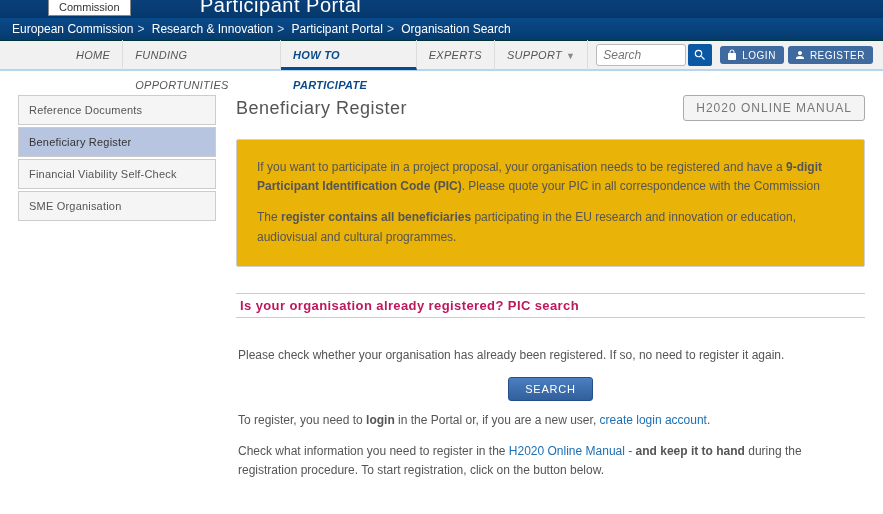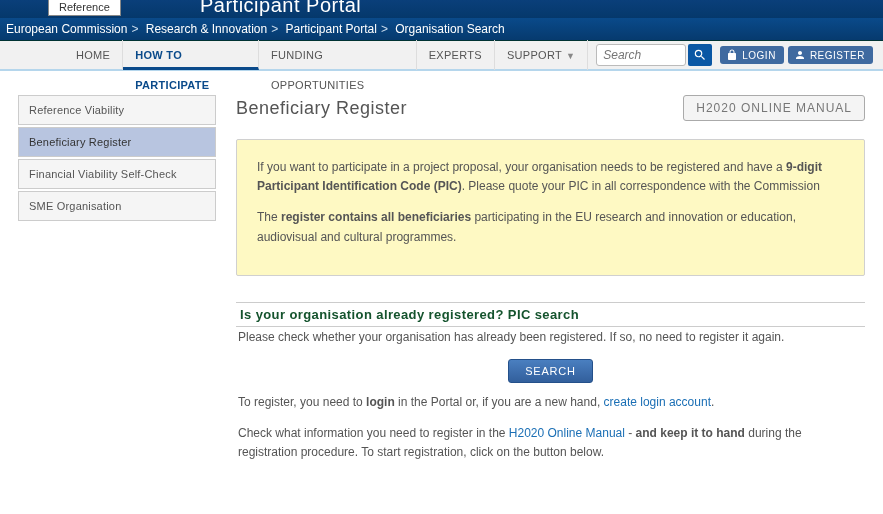--- a/index.html
+++ b/index.html
@@ -32,21 +32,21 @@
       top: -6px;
       color: #fff;
       font-size: 20px;
       font-family: Arial, sans-serif;
       letter-spacing: 0.5px;
     }
     .breadcrumb-bar {
       background: #05386b;
       background: linear-gradient(to bottom, #0a4a8a 0%, #063a6e 100%);
       color: #fff;
-      padding: 4px 6px;
+      padding: 4px 12px;
       font-size: 12px;
       border-bottom: 1px solid #033;
     }
     .breadcrumb-bar a { color: #fff; text-decoration: none; }
     .breadcrumb-bar .sep { padding: 0 4px; color: #cde; }
     .nav-row {
       display: flex;
       align-items: center;
       background: #f1f1f1;
       border-bottom: 2px solid #b5d6ec;
@@ -56,20 +56,21 @@
     .nav-row .tab {
       padding: 0 12px;
       height: 30px;
       line-height: 30px;
       font-size: 11px;
       color: #555;
       text-transform: uppercase;
       letter-spacing: 0.3px;
       border-right: 1px solid #ddd;
       cursor: pointer;
+      font-style: italic;
     }
     .nav-row .tab.active {
       color: #0a4a8a;
       border-bottom: 3px solid #0a4a8a;
       font-weight: bold;
     }
     .nav-row .tab .caret { font-size: 9px; padding-left: 4px; color: #888; }
     .nav-spacer { flex: 1; }
     .search-wrap { display: flex; align-items: center; margin: 0 8px; }
     .search-input {
@@ -146,38 +147,38 @@
       background: #f4f4f4;
       padding: 5px 12px;
       font-size: 12px;
       letter-spacing: 1px;
       color: #777;
       border-radius: 3px;
       cursor: pointer;
     }
     .info-box {
       border: 1px solid #d0d0d0;
-      background: #fef9c3;
+      background: #eab308;
       padding: 18px 20px;
       font-size: 12px;
       color: #555;
       line-height: 1.6;
       border-radius: 2px;
     }
     .info-box p { margin-bottom: 12px; }
     .section-hdr {
       font-weight: bold;
       font-size: 13px;
-      color: #14532d;
+      color: #be185d;
       letter-spacing: 0.4px;
       border-top: 1px solid #ccc;
       border-bottom: 1px solid #ccc;
       padding: 4px 4px;
       margin-top: 26px;
-      margin-bottom: 1px;
+      margin-bottom: 28px;
     }
     .body-text {
       font-size: 12px;
       color: #555;
       line-height: 1.6;
       padding: 0 2px;
     }
     .body-text p { margin-bottom: 12px; }
     .action-row { text-align: center; margin: 10px 0; }
     .primary-btn {
@@ -191,35 +192,35 @@
       letter-spacing: 0.8px;
       cursor: pointer;
     }
     .link { color: #1b6fb5; cursor: pointer; }
     b { font-weight: bold; }
   </style>
 </head>
 <body>
 
 <div class="top-banner">
-  <div class="commission-tab">Reference</div>
+  <div class="commission-tab">Commission</div>
   <div class="portal-title">Participant Portal</div>
 </div>
 
 <div class="breadcrumb-bar">
   <a>European Commission</a><span class="sep">&gt;</span>
   <a>Research &amp; Innovation</a><span class="sep">&gt;</span>
   <a>Participant Portal</a><span class="sep">&gt;</span>
   <a>Organisation Search</a>
 </div>
 
 <div class="nav-row">
   <div class="tab">HOME</div>
+  <div class="tab">FUNDING OPPORTUNITIES</div>
   <div class="tab active">HOW TO PARTICIPATE</div>
-  <div class="tab">FUNDING OPPORTUNITIES</div>
   <div class="tab">EXPERTS</div>
   <div class="tab">
     <span>SUPPORT</span><span class="caret">▼</span>
   </div>
   <div class="nav-spacer"></div>
   <div class="search-wrap">
     <input class="search-input" placeholder="Search" style="">
     <button class="search-btn">
       <svg viewBox="0 0 24 24">
           <path d="M15.5 14h-.79l-.28-.27A6.471 6.471 0 0016 9.5 6.5 6.5 0 109.5 16c1.61 0 3.09-.59 4.23-1.57l.27.28v.79l5 4.99L20.49 19l-4.99-5zm-6 0C7.01 14 5 11.99 5 9.5S7.01 5 9.5 5 14 7.01 14 9.5 11.99 14 9.5 14z"></path>
@@ -237,52 +238,52 @@
       <svg viewBox="0 0 24 24">
           <path d="M12 12c2.21 0 4-1.79 4-4s-1.79-4-4-4-4 1.79-4 4 1.79 4 4 4zm0 2c-2.67 0-8 1.34-8 4v2h16v-2c0-2.66-5.33-4-8-4z"></path>
         </svg>
       <span>REGISTER</span>
     </div>
   </div>
 </div>
 
 <div class="page-body">
   <div class="sidebar">
-    <div class="side-item">Reference Viability</div>
+    <div class="side-item">Reference Documents</div>
     <div class="side-item active">Beneficiary Register</div>
     <div class="side-item">Financial Viability Self-Check</div>
     <div class="side-item">SME Organisation</div>
   </div>
 
   <div class="main">
     <div class="page-head">
       <div class="page-title">Beneficiary Register</div>
       <div class="manual-btn">H2020 ONLINE MANUAL</div>
     </div>
 
     <div class="info-box">
       <p>
         <span>If you want to participate in a project proposal, your organisation needs to be registered and have a </span><b>9-digit Participant Identification Code (PIC)</b><span>. Please quote your PIC in all correspondence with the Commission</span>
       </p>
-      <p style="margin-bottom:10px">
+      <p style="margin-bottom:1px">
         <span>The </span><b>register contains all beneficiaries</b><span> participating in the EU research and innovation or education, audiovisual and cultural programmes.</span>
       </p>
     </div>
 
     <div class="section-hdr">Is your organisation already registered? PIC search</div>
     <div class="body-text">
       <p>Please check whether your organisation has already been registered. If so, no need to register it again.</p>
     </div>
     <div class="action-row">
       <span class="primary-btn">SEARCH</span>
     </div>
 
     <div class="body-text">
       <p>
-        <span>To register, you need to </span><b>login</b><span> in the Portal or, if you are a new hand, </span><span class="link">create login account</span><span>.</span>
+        <span>To register, you need to </span><b>login</b><span> in the Portal or, if you are a new user, </span><span class="link">create login account</span><span>.</span>
       </p>
       <p>
         <span>Check what information you need to register in the </span><span class="link">H2020 Online Manual</span><span> - </span><b>and keep it to hand</b><span> during the registration procedure. To start registration, click on the button below.</span>
       </p>
     </div>
 
   </div>
 </div>
 
 </body></html>

